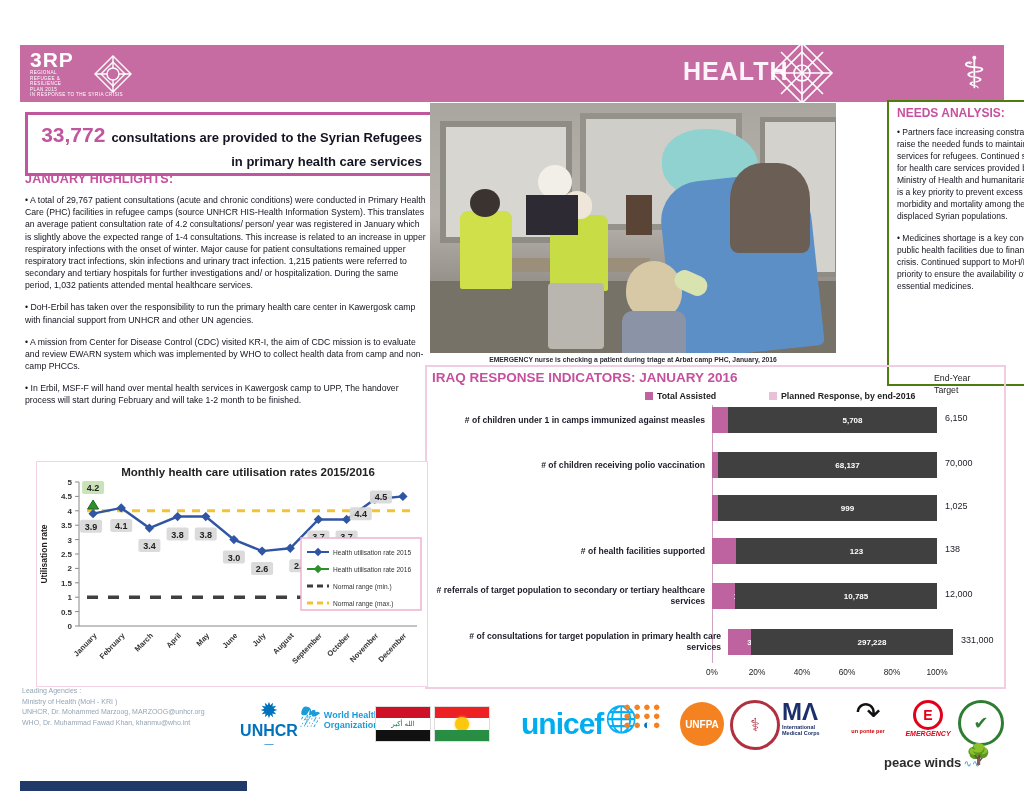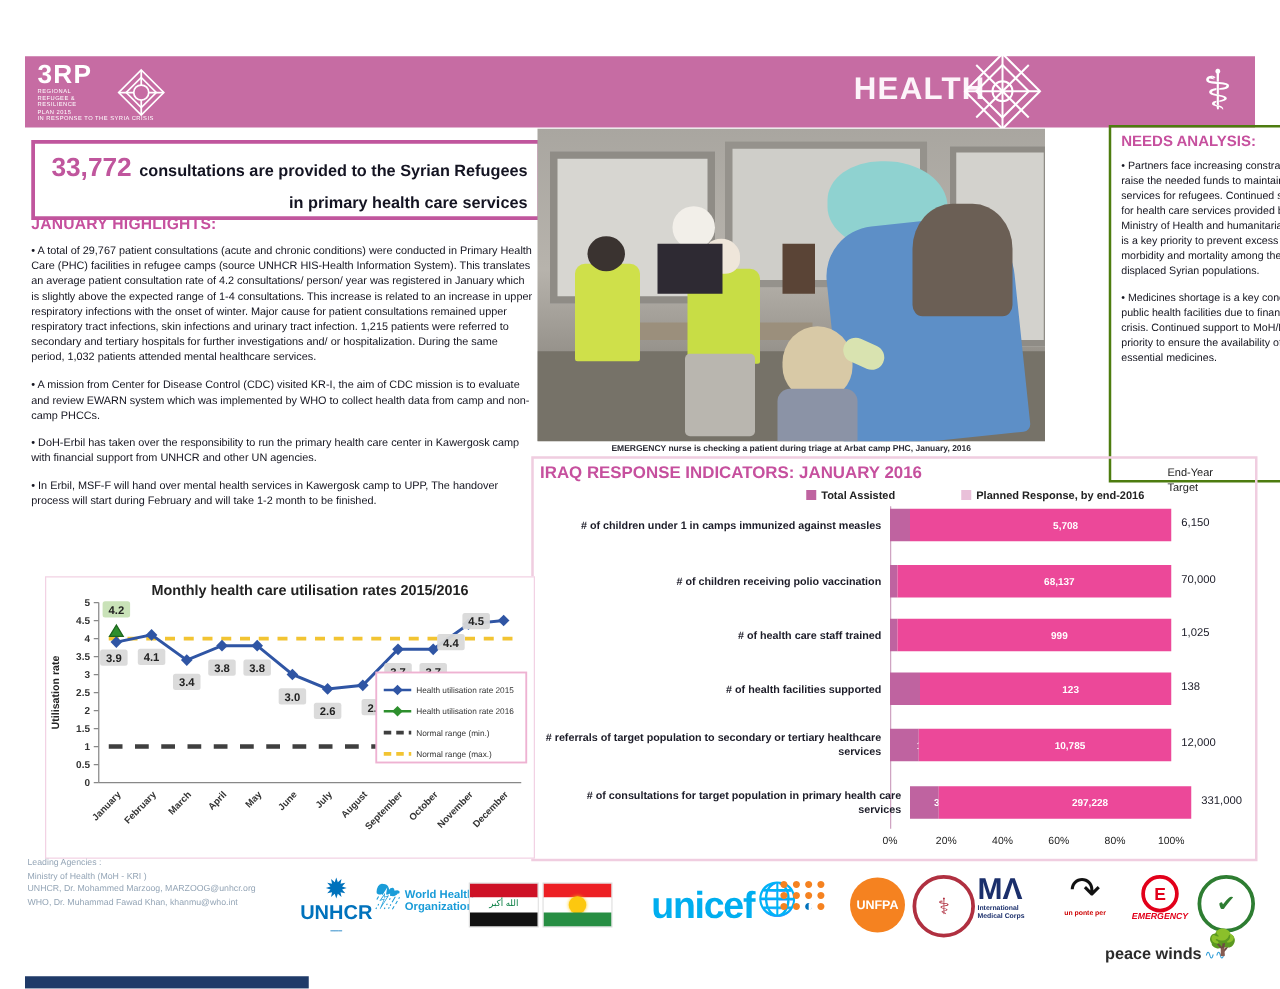--- a/index.html
+++ b/index.html
@@ -38,21 +38,21 @@
   .ind-legend{position:absolute;left:0;top:24px;width:100%;font-size:8.8px;font-weight:bold;color:#222;}
   .leg-item{position:absolute;display:flex;align-items:center;gap:4px;}
   .leg-sq{width:8px;height:8px;display:inline-block;}
   .eyt{position:absolute;right:14px;top:6px;width:56px;font-size:8.8px;color:#222;text-align:left;line-height:1.35;}
   .ind-row{position:absolute;left:0;width:100%;height:28px;}
   .ind-label{position:absolute;left:4px;top:-3px;width:274px;height:32px;display:flex;align-items:center;
              justify-content:flex-end;text-align:right;font-size:8.6px;font-weight:bold;color:#1c1c28;line-height:1.25;}
   .ind-bar{position:absolute;left:285px;top:0;width:225px;height:26px;display:flex;}
   .seg{height:26px;display:flex;align-items:center;justify-content:center;overflow:hidden;}
   .seg.dark{background:#bf63a0;}
-  .seg.light{background:#ec4899;flex:1;}
+  .seg.light{background:#404040;flex:1;}
   .seg span{font-size:8px;font-weight:bold;color:#fff;white-space:nowrap;padding-left:40px;}
   .ind-target{position:absolute;left:518px;top:6px;font-size:9px;color:#1c1c28;}
   .ind-axis-line{position:absolute;left:285px;top:38px;width:1px;height:258px;background:#cfa4c2;}
   .ind-ticks{position:absolute;left:285px;top:300px;width:225px;height:12px;}
   .ind-tick{position:absolute;top:0;transform:translateX(-50%);font-size:8.3px;color:#222;}
   
   .lc{position:absolute;left:36px;top:461px;width:390px;height:224px;border:1px solid #f2d2e4;background:#fff;}
   
   .lead{position:absolute;left:22px;top:686px;font-size:7px;line-height:1.5;color:#94a5b6;}
   .logos{position:absolute;left:0;top:0;width:1024px;height:791px;pointer-events:none;}
@@ -103,22 +103,22 @@
     <div class="caduceus">⚕</div>
   </div>
 
   <div class="callout">
     <span class="num">33,772</span><span>consultations are provided to the Syrian Refugees in primary health care services</span>
   </div>
 
   <div class="hl-head">JANUARY HIGHLIGHTS:</div>
   <div class="hl-body">
     <p>• <span>A total of 29,767 patient consultations (acute and chronic conditions) were conducted in Primary Health Care (PHC) facilities in refugee camps (source UNHCR HIS-Health Information System). This translates an average patient consultation rate of 4.2 consultations/ person/ year was registered in January which is slightly above the expected range of 1-4 consultations. This increase is related to an increase in upper respiratory infections with the onset of winter.  Major cause for patient consultations remained  upper respiratory tract infections, skin infections and urinary tract infection. 1,215 patients were referred to secondary and tertiary hospitals for further investigations and/ or hospitalization.  During the same period, 1,032 patients attended mental healthcare services.</span></p>
+    <p>• <span>DoH-Erbil has taken over the responsibility to run the primary health care center in Kawergosk camp with financial support from UNHCR and other UN agencies.</span></p>
     <p>• <span>A mission from Center for Disease Control (CDC) visited KR-I, the aim of CDC mission is to evaluate and review EWARN system which was implemented by WHO to collect health data from camp and non-camp PHCCs.</span></p>
-    <p>• <span>DoH-Erbil has taken over the responsibility to run the primary health care center in Kawergosk camp with financial support from UNHCR and other UN agencies.</span></p>
     <p>• <span>In Erbil, MSF-F will hand over mental health services in Kawergosk camp to UPP, The handover process will start during February and will take 1-2 month to be finished.</span></p>
   </div>
 
   <div class="photo">
     <div class="ph" style="left:10px;top:18px;width:120px;height:110px;background:#d7d6d1;border:6px solid #8f8c86;"></div>
     <div class="ph" style="left:150px;top:10px;width:150px;height:105px;background:#cfcec9;border:6px solid #95928c;"></div>
     <div class="ph" style="left:330px;top:14px;width:70px;height:150px;background:#d3d2cd;border:5px solid #8f8c86;"></div>
     <div class="ph" style="left:0;top:178px;width:406px;height:72px;background:#767268;"></div>
     <div class="ph" style="left:40px;top:155px;width:180px;height:14px;background:#9b8f7c;"></div>
     <div class="ph" style="left:30px;top:108px;width:52px;height:78px;background:#cfe04a;border-radius:8px 8px 2px 2px;"></div>
@@ -181,21 +181,20 @@
             <div class="seg dark" style="width:6px">
               <span>1,863</span>
             </div>
             <div class="seg light">
               <span>68,137</span>
             </div>
           </div>
           <div class="ind-target">70,000</div>
         </div>
         <div class="ind-row" style="top: 128px;">
-          <div class="ind-label"># of health care staff trained</div>
           <div class="ind-bar">
             <div class="seg dark" style="width:6px">
               <span>26</span>
             </div>
             <div class="seg light">
               <span>999</span>
             </div>
           </div>
           <div class="ind-target">1,025</div>
         </div>

